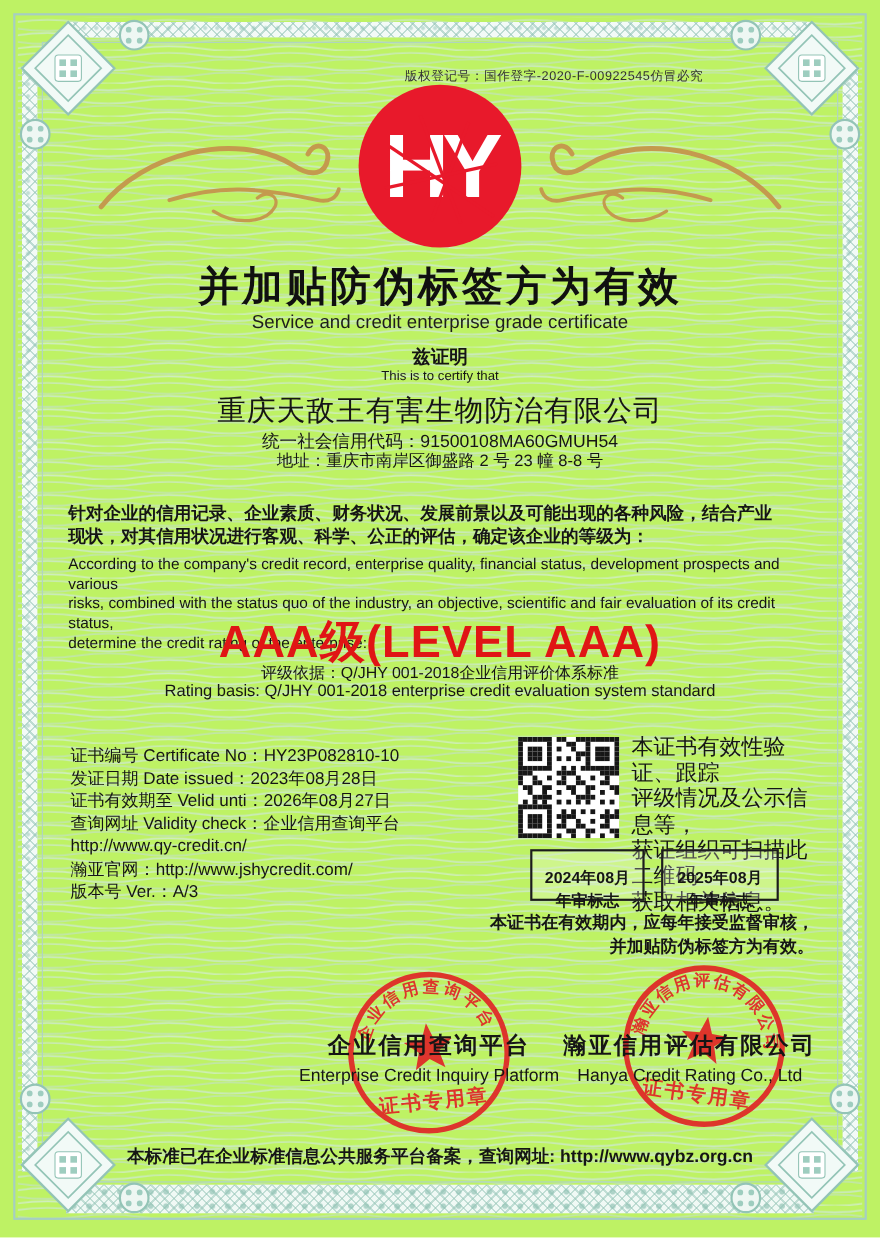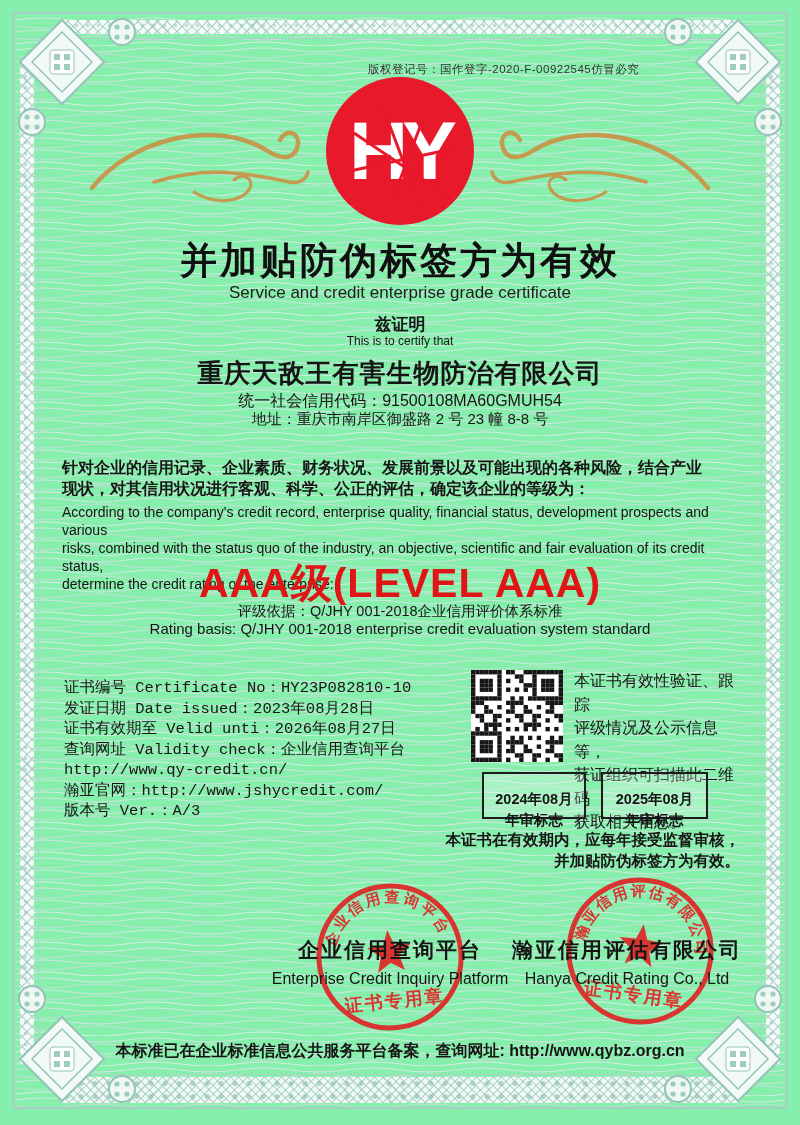--- a/index.html
+++ b/index.html
@@ -1,16 +1,16 @@
 <!DOCTYPE html>
 <html><head>
 <meta charset="utf-8">
 <style>
   html,body{margin:0;padding:0;background:#fff;}
-  .page{position:relative;width:800px;height:1125px;background:#86efac;overflow:hidden;
+  .page{position:relative;width:800px;height:1125px;background:#bef264;overflow:hidden;
         font-family:"Liberation Sans","DejaVu Sans",sans-serif;color:#151515;}
   .abs{position:absolute;}
   .ctr{left:0;right:0;text-align:center;}
   
   .frame-outer{position:absolute;left:12px;right:12px;top:12px;bottom:16px;border:2px solid #a6cec2;pointer-events:none;}
   .frame-inner{position:absolute;left:38px;right:38px;top:38px;bottom:50px;border:1px solid #aed2c7;pointer-events:none;}
   .band{position:absolute;background:
         repeating-linear-gradient(45deg, rgba(146,195,181,.55) 0 1.5px, transparent 1.5px 7px),
         repeating-linear-gradient(-45deg, rgba(146,195,181,.55) 0 1.5px, transparent 1.5px 7px),
         radial-gradient(circle, rgba(146,195,181,.5) 1.6px, transparent 2.2px) 0 0/11px 11px,
@@ -24,31 +24,31 @@
         #f0f9f5;}
   .band-left{left:20px;top:60px;bottom:60px;width:14px;}
   .band-right{right:20px;top:60px;bottom:60px;width:14px;}
   .corner{position:absolute;width:130px;height:130px;}
   
   .copyright{top:62px;font-size:11.5px;color:#333;letter-spacing:.5px;}
   .title{top:236px;font-size:37px;font-weight:900;letter-spacing:3px;color:#101010;}
   .subtitle{top:283px;font-size:17px;color:#1d1d1d;}
   .certify-zh{top:313px;font-size:17px;font-weight:600;}
   .certify-en{top:334px;font-size:12px;}
-  .company{top:356px;font-size:26px;font-weight:700;letter-spacing:1px;}
+  .company{top:356px;font-size:26px;font-weight:400;letter-spacing:1px;}
   .code-line{top:391px;font-size:16px;font-weight:500;}
   .addr-line{top:410px;font-size:15px;font-weight:500;}
   .intro{left:62px;width:676px;top:458px;}
   .intro .zh{font-size:16px;font-weight:600;line-height:20.5px;}
   .intro .en{font-size:14px;line-height:18px;color:#141414;}
   .level{top:556px;font-size:41px;font-weight:800;letter-spacing:1px;}
   .basis-zh{top:602px;font-size:14.5px;font-weight:500;}
   .basis-en{top:620px;font-size:15px;}
-  .details{left:64px;top:678px;font-size:15.5px;font-weight:500;line-height:20.5px;white-space:nowrap;font-family:Liberation Mono, monospace;}
-  .qr-note{left:574px;top:669px;width:170px;font-size:16px;font-weight:500;line-height:23.5px;}
+  .details{left:64px;top:678px;font-size:15.5px;font-weight:500;line-height:20.5px;white-space:nowrap;}
+  .qr-note{left:574px;top:669px;width:170px;font-size:20px;font-weight:500;line-height:23.5px;font-family:Liberation Mono, monospace;}
   .year-box{position:absolute;top:772px;height:47px;border:2px solid #1c1c1c;background:rgba(255,255,255,.25);
             text-align:center;font-size:14.5px;font-weight:600;line-height:21px;padding-top:15px;box-sizing:border-box;}
   .supervision{right:60px;top:829px;text-align:right;font-size:15.5px;font-weight:600;line-height:21px;}
   .issuer-zh{font-size:21px;font-weight:800;letter-spacing:2px;text-align:center;}
   .issuer-en{font-size:16px;font-weight:500;text-align:center;}
   .footer-line{top:1041px;font-size:16px;font-weight:600;}
   .seal{position:absolute;width:160px;height:160px;opacity:.92;}
   .txt-layer{z-index:3;}
   .seal-layer{z-index:2;}
   .bg-layer{z-index:0;}

